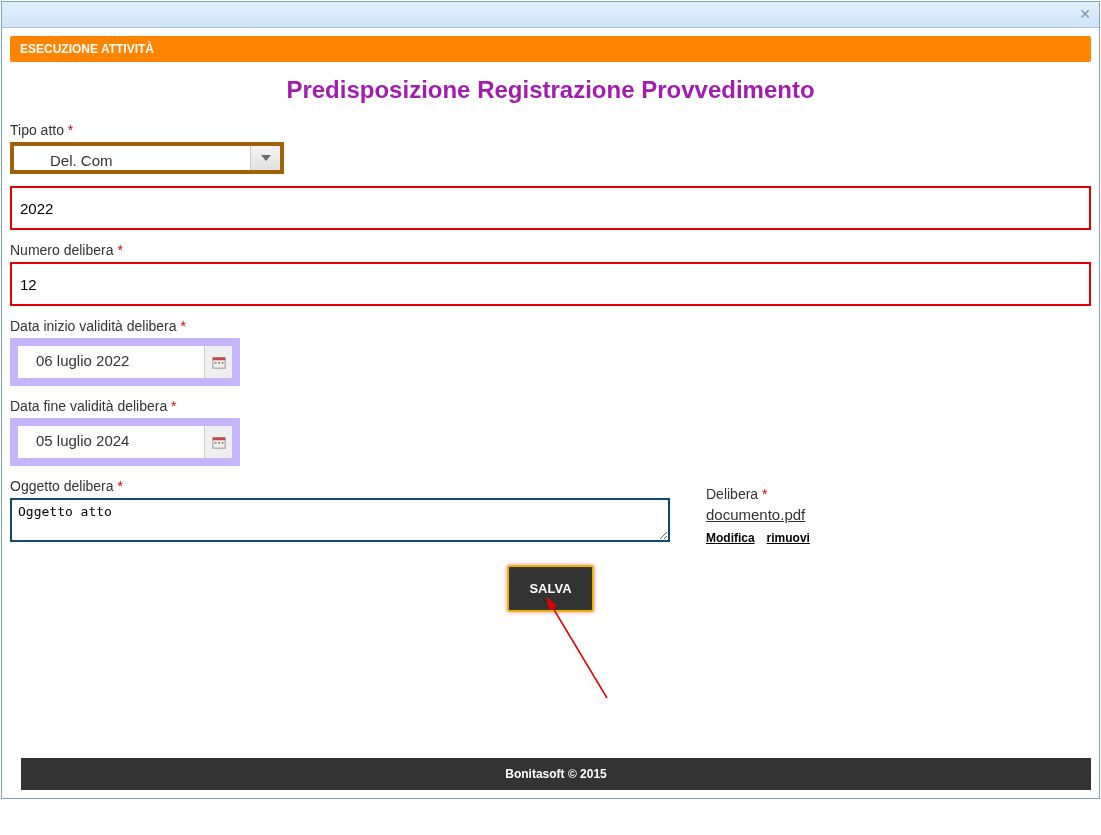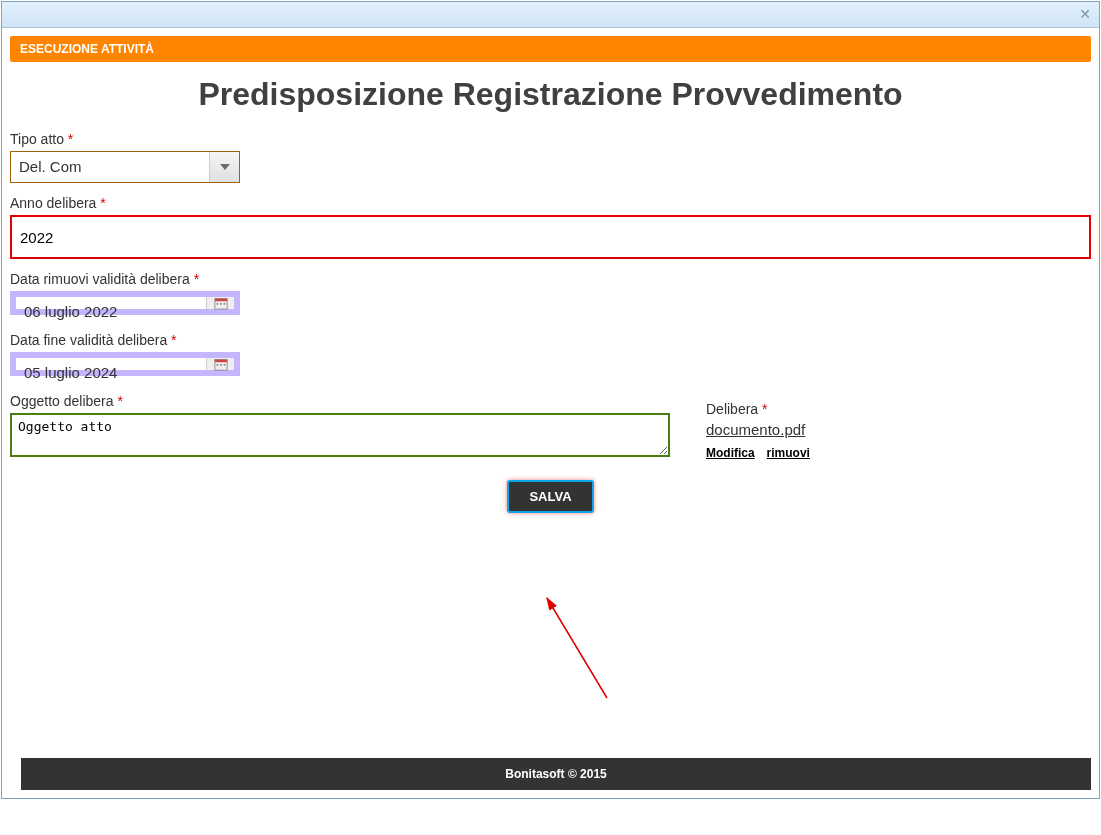--- a/index.html
+++ b/index.html
@@ -39,37 +39,38 @@
   background: #ff8400;
   color: #fff;
   font-weight: bold;
   font-size: 12px;
   padding: 6px 10px;
   border-radius: 2px;
 }
 .page-title {
   text-align: center;
   font-weight: bold;
-  font-size: 32px;
-  color: #404040;
+  font-size: 24px;
+  color: #a21caf;
   margin: 14px 0 18px 0;
 }
 .field-block { margin-bottom: 12px; }
 .field-label {
   font-size: 14px;
   color: #333;
   margin-bottom: 4px;
   display: block;
 }
 .req { color: #d40000; }
 .select-wrap {
   display: inline-flex;
-  border: 1px solid #a16207;
+  border: 4px solid #a16207;
   height: 32px;
-  width: 230px;
+  width: 274px;
+  padding-left: 28px;
 }
 .select-text {
   flex: 1;
   padding: 4px 8px;
   font-size: 15px;
   line-height: 22px;
 }
 .select-btn {
   width: 30px;
   background: linear-gradient(#f5f5f5, #e0e0e0);
@@ -88,23 +89,24 @@
 .text-input {
   border: 2px solid #e40000;
   height: 44px;
   padding: 4px 8px;
   font-size: 15px;
   width: 100%;
   background: #fff;
 }
 .date-wrap {
   display: inline-flex;
-  border: 6px solid #c4b5fd;
-  height: 24px;
+  border: 8px solid #c4b5fd;
+  height: 48px;
   width: 230px;
+  padding-left: 10px;
 }
 .date-text {
   flex: 1;
   padding: 4px 8px;
   font-size: 15px;
   line-height: 22px;
 }
 .date-btn {
   width: 28px;
   background: #efefef;
@@ -120,21 +122,21 @@
   display: block;
 }
 .row-two {
   display: flex;
   gap: 36px;
   align-items: flex-end;
 }
 .col-left { flex: 0 0 660px; }
 .col-right { flex: 1; padding-top: 0; }
 .textarea-input {
-  border: 2px solid #4d7c0f;
+  border: 2px solid #0c4a6e;
   height: 44px;
   padding: 4px 6px;
   font-size: 13px;
   font-family: monospace;
   width: 100%;
   resize: both;
   background: #fff;
 }
 .doc-link {
   color: #333;
@@ -155,22 +157,22 @@
 .save-row {
   text-align: center;
   margin-top: 20px;
 }
 .save-btn {
   display: inline-block;
   background: #333;
   color: #fff;
   font-weight: bold;
   font-size: 13px;
-  padding: 7px 20px;
-  border: 2px solid #0ea5e9;
+  padding: 14px 20px;
+  border: 2px solid #eab308;
   border-radius: 3px;
   cursor: pointer;
   box-shadow: 0 0 4px rgba(228,0,0,0.5);
 }
 .arrow-svg {
   position: absolute;
   left: 510px;
   top: 560px;
   pointer-events: none;
 }
@@ -206,31 +208,34 @@
         <span>Tipo atto</span>
         <span class="req">*</span>
       </label>
       <div class="select-wrap">
         <div class="select-text">Del. Com</div>
         <div class="select-btn"></div>
       </div>
     </div>
 
     <div class="field-block">
+      <input class="text-input" type="text" value="2022" style="">
+    </div>
+
+    <div class="field-block">
       <label class="field-label">
-        <span>Anno delibera</span>
+        <span>Numero delibera</span>
         <span class="req">*</span>
       </label>
-      <input class="text-input" type="text" value="2022" style="">
-    </div>
-
+      <input class="text-input" type="text" value="12" style="">
+    </div>
 
     <div class="field-block">
       <label class="field-label">
-        <span>Data rimuovi validità delibera</span>
+        <span>Data inizio validità delibera</span>
         <span class="req">*</span>
       </label>
       <div class="date-wrap">
         <div class="date-text">06 luglio 2022</div>
         <div class="date-btn">
           <svg class="calendar-icon" viewBox="0 0 16 16">
               <rect x="1" y="3" width="14" height="12" fill="none" stroke="#888" stroke-width="1"></rect>
               <rect x="1" y="3" width="14" height="3" fill="#c44"></rect>
               <rect x="3" y="8" width="2" height="2" fill="#888"></rect>
               <rect x="7" y="8" width="2" height="2" fill="#888"></rect>

